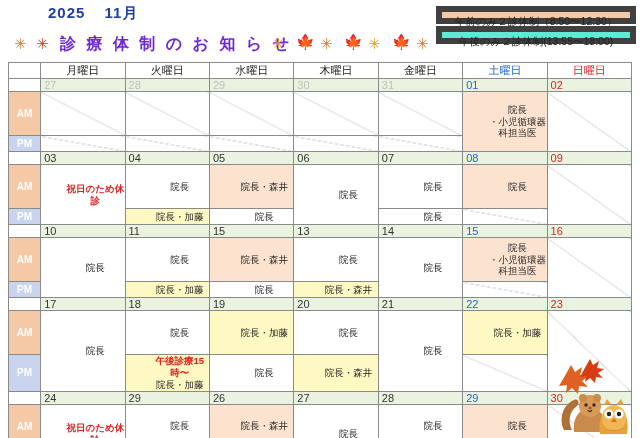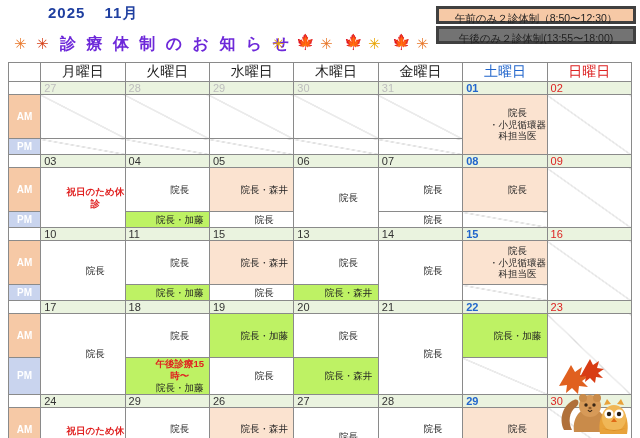--- a/index.html
+++ b/index.html
@@ -20,27 +20,27 @@
     letter-spacing:1px;
   }
   .hdr-date .yy{margin-right:14px;}
 
   .legend{
     position:absolute;right:4px;top:6px;
     width:200px;
   }
   .legend-row{
     height:18px;line-height:18px;
-    border:3px solid #404040;
+    border:6px solid #404040;
     font-size:10.5px;text-align:center;
     margin-bottom:2px;
     box-sizing:border-box;
   }
   .legend-am{background:#f6c9a6;}
-  .legend-pm{background:#737373;}
+  .legend-pm{background:#5eead4;}
 
   .title{
     position:absolute;left:60px;top:34px;
     font-size:16px;font-weight:bold;color:#6d28d9;
     letter-spacing:3px;
   }
   .leaf{
     position:absolute;font-size:15px;color:#e8772a;
     line-height:1;
   }
@@ -60,52 +60,52 @@
     padding:0;
     box-sizing:border-box;
     text-align:center;
     vertical-align:middle;
   }
   col.lbl{width:32px;}
   col.day{width:84px;}
 
   thead th{
     height:15px;
-    font-size:14px;
+    font-size:11px;
     font-weight:normal;
     background:#ffffff;
   }
   th.sat{color:#2266cc;}
   th.sun{color:#dd2222;}
 
   tr.date-row td{
     height:12px;
     font-size:11px;
     text-align:left;
     padding-left:3px;
     background:#eaf3df;
     color:#333;
   }
   tr.date-row td.lblcell{background:#ffffff;border-right:1px solid #8a8a8a;}
   tr.date-row td.gray{color:#bdbdbd;}
-  tr.date-row td.sat{color:#2266cc;font-weight:bold;}
+  tr.date-row td.sat{color:#2266cc;}
   tr.date-row td.sun{color:#dd2222;}
 
   td.am-lbl{
     background:#f6c9a6;color:#ffffff;font-weight:bold;font-size:10px;
   }
   td.pm-lbl{
     background:#c9d4ee;color:#ffffff;font-weight:bold;font-size:10px;
   }
   tr.am-row td{height:44px;}
   tr.pm-row td{height:16px;}
 
   td.cell{background:#ffffff;font-size:10.5px;}
   td.am{background:#fbe3d0;}
-  td.pm{background:#bef264;}
+  td.pm{background:#fef9c3;}
   td.plain{background:#ffffff;}
   td.diag{
     background:
       linear-gradient(to top right,
         transparent calc(50% - 0.5px), #b8b8b8 50%, transparent calc(50% + 0.5px));
   }
   .red-txt{color:#e02020;font-weight:bold;}
   .small2{font-size:9.5px;line-height:1.25;display:block;padding-left:25px;}
 
   

